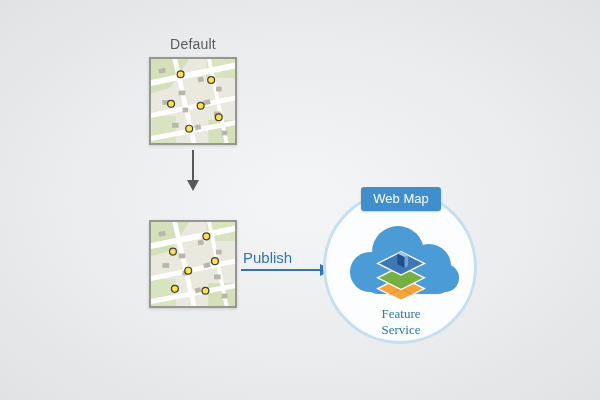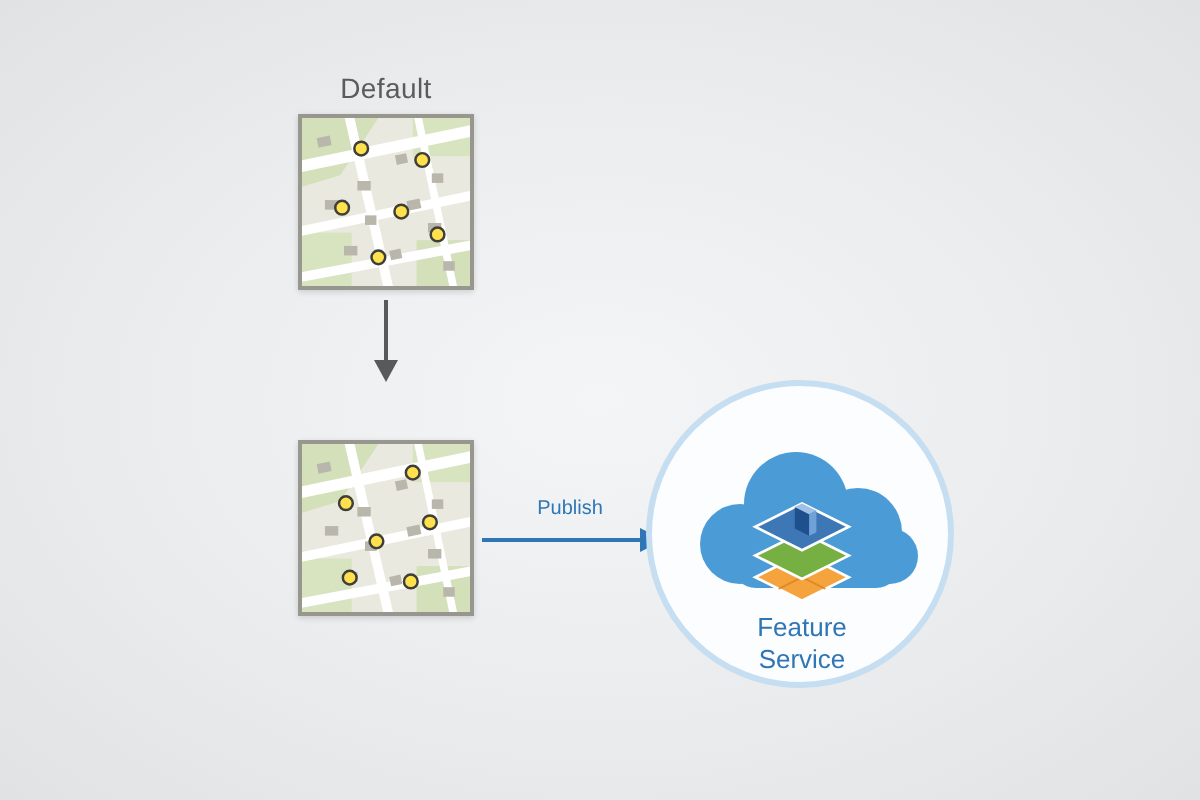--- a/index.html
+++ b/index.html
@@ -28,22 +28,21 @@
     height: 88px;
     border: 2px solid #97978f;
     background: #e9e9df;
     box-shadow: 0 1px 3px rgba(0,0,0,0.15);
   }
   .map-thumb svg { display: block; width: 100%; height: 100%; }
   .arrow-svg { position: absolute; }
   .publish-label {
     position: absolute;
     width: 84px;
-    text-align: center;
-    font-size: 10px;
+    font-size: 15px;
     color: #2e76b5;
   }
   .big-circle {
     position: absolute;
     left: 323px; top: 190px;
     width: 154px; height: 154px;
     border: 3px solid #c5def1;
     border-radius: 50%;
     background: #fcfdff;
   }
@@ -64,20 +63,21 @@
   .layers-svg { position: absolute; left: 374px; top: 244px; width: 54px; height: 64px; z-index: 3; }
   .feature-service-label {
     position: absolute;
     left: 364px; top: 306px;
     width: 74px;
     text-align: center;
     font-size: 13px;
     line-height: 1.25;
     color: #2e76b5;
     z-index: 4;
+    font-family: Liberation Serif, serif;
   }
 </style>
 </head>
 <body>
 
 <div class="stage">
 
   <div class="map-label" style="left:133px; top:36px;">Default</div>
 
   <div class="map-thumb" style="left:149px; top:57px;">
@@ -163,20 +163,21 @@
   </div>
 
   <div class="publish-label" style="left:243px; top:249px;">Publish</div>
   <svg class="arrow-svg" style="left:241px; top:262px;" width="92" height="16">
     <line x1="0" y1="8" x2="80" y2="8" stroke="#2e76b5" stroke-width="2"></line>
     <polygon points="79,2 79,14 91,8" fill="#2e76b5"></polygon>
   </svg>
 
   <div class="big-circle"></div>
 
+  <div class="webmap-badge">Web Map</div>
 
   <svg class="cloud-svg" viewBox="0 0 128 86">
     <g fill="#4b9cd6">
       <circle cx="33" cy="56" r="20"></circle>
       <circle cx="61" cy="36" r="26"></circle>
       <circle cx="92" cy="50" r="22"></circle>
       <circle cx="108" cy="62" r="14"></circle>
       <rect x="29" y="54" width="84" height="24" rx="12"></rect>
     </g>
   </svg>

